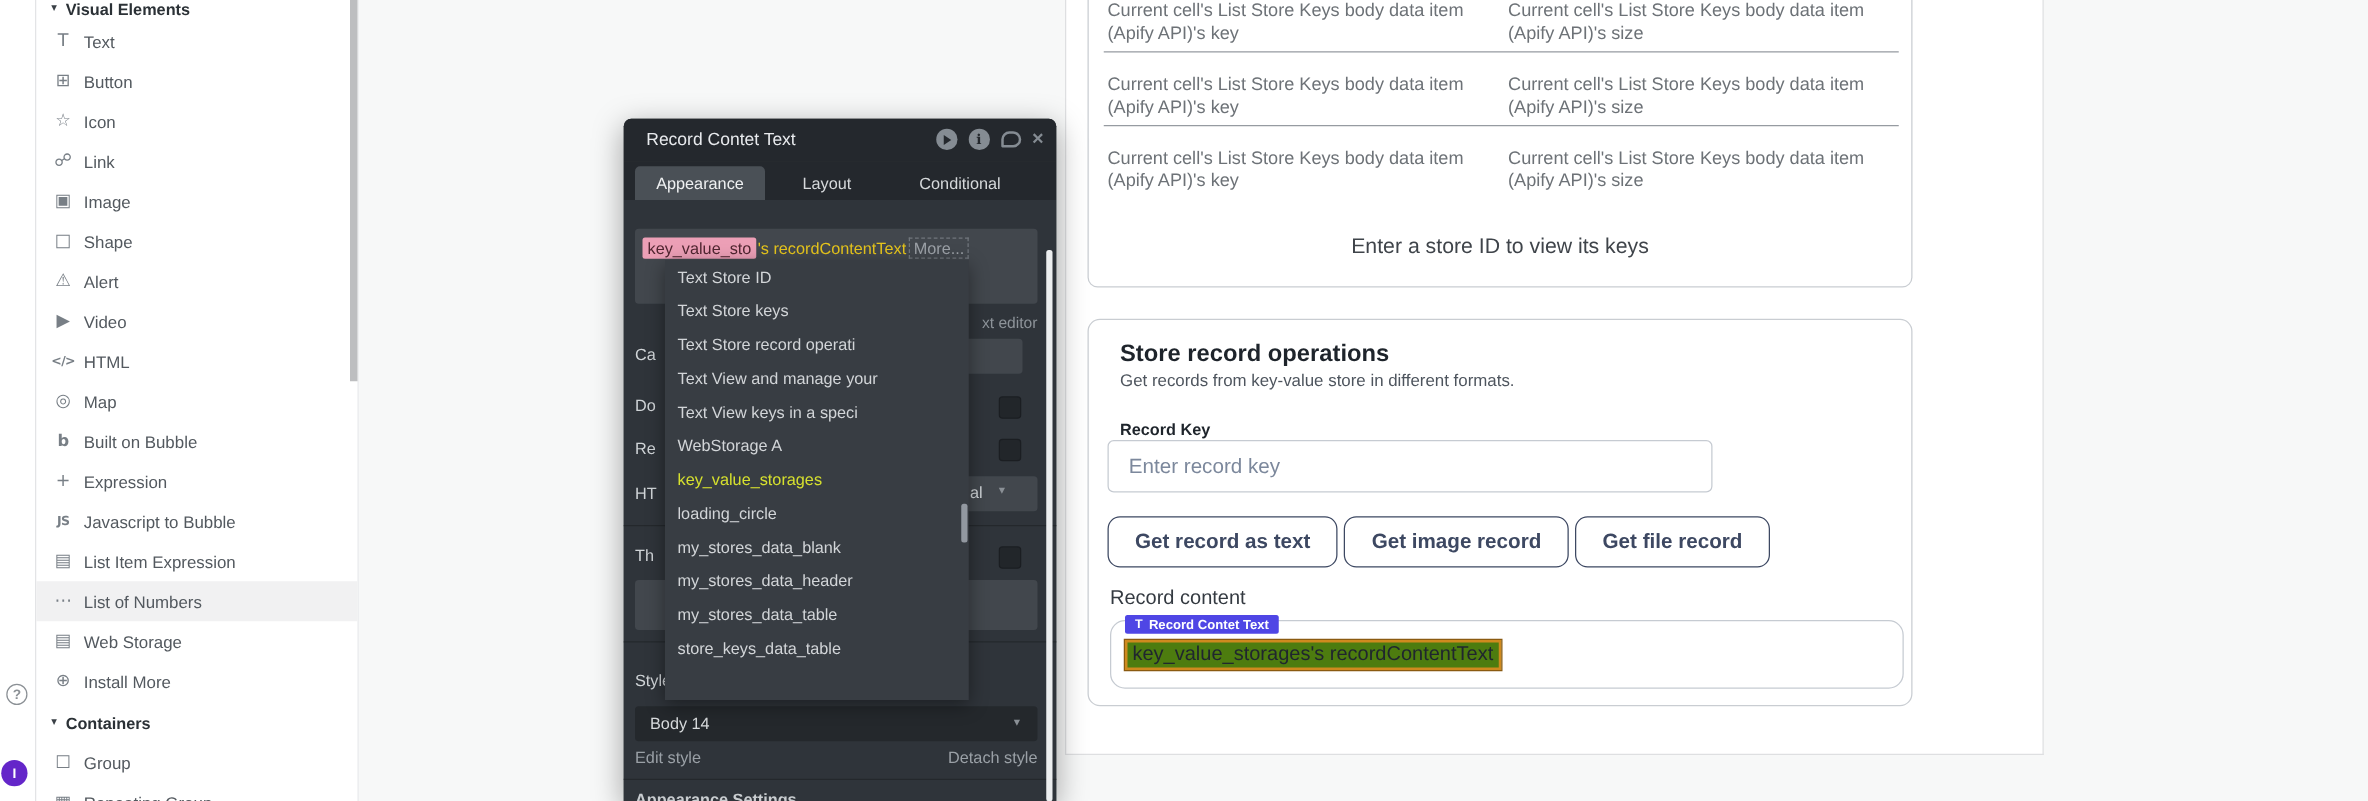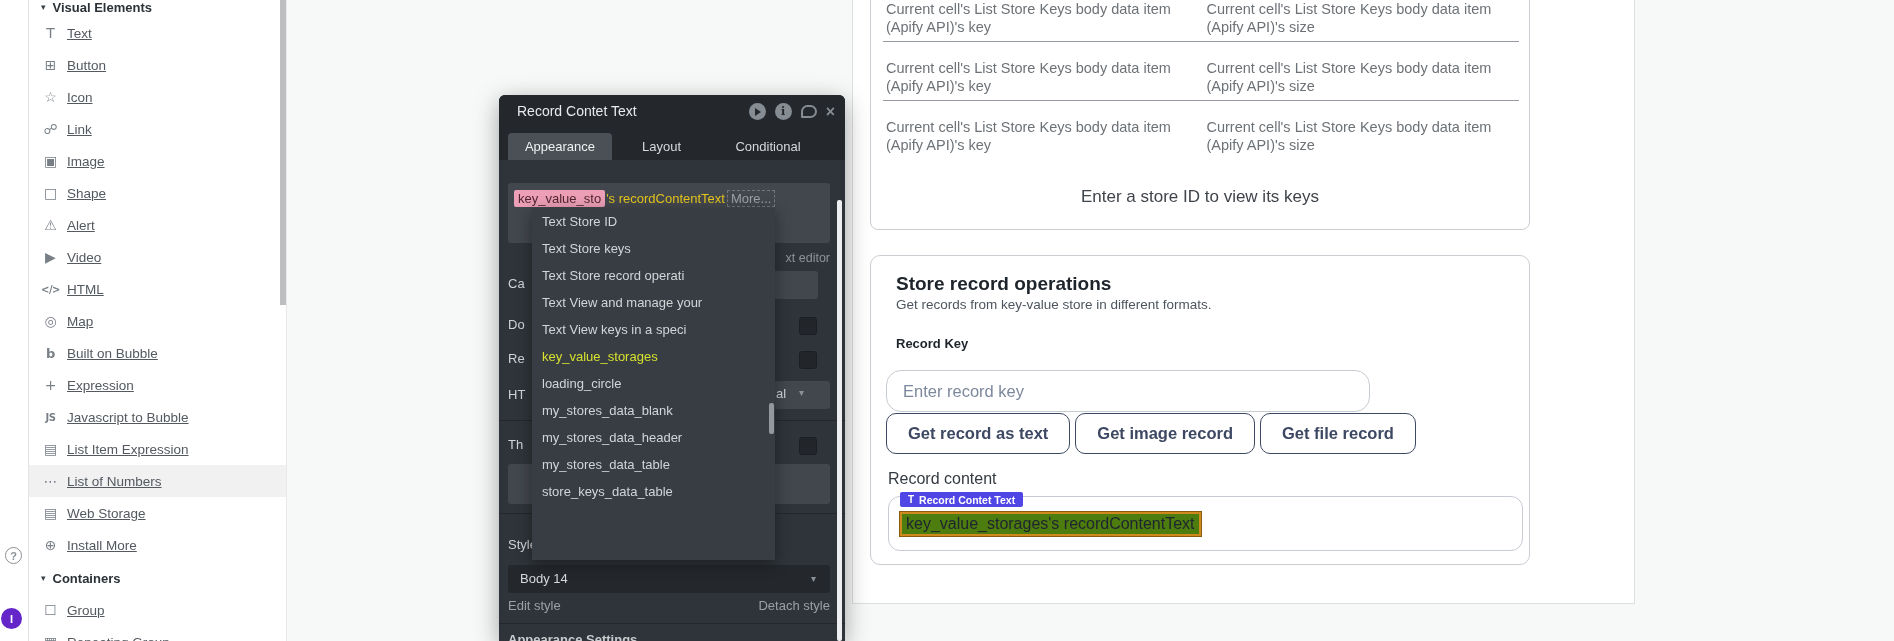--- a/index.html
+++ b/index.html
@@ -18,39 +18,39 @@
   .sidebar { position:absolute; left:28px; top:0; width:259px; height:641px; background:#fff;
     border-left:1px solid #e3e4e6; border-right:1px solid #e8e9eb; }
   .sb-scroll { position:absolute; right:0; top:0; width:6px; height:305px; background:#bdbec0; }
   .sb-header { position:absolute; left:0; right:0; height:24px; display:flex; align-items:center;
     padding-left:12px; font-size:13px; font-weight:bold; color:#2b3136; }
   .sb-header .caret { font-size:9px; color:#3a4046; margin-right:7px; font-family:"DejaVu Sans",sans-serif; }
   .sb-row { position:absolute; left:0; right:0; height:32px; display:flex; align-items:center; padding-left:12px; cursor:pointer; }
   .sb-row.selected { background:#f1f1f2; }
   .sb-ico { width:19px; text-align:center; font-size:14px; color:#787f86; font-family:"DejaVu Sans",sans-serif; flex:none; }
   .sb-ico.small { font-size:10px; font-weight:bold; letter-spacing:-.5px; }
-  .sb-lbl { margin-left:7px; font-size:13.5px; color:#53595f; white-space:nowrap;text-decoration:underline; }
+  .sb-lbl { margin-left:7px; font-size:13.5px; color:#53595f; white-space:nowrap; }
 
   
   .page { position:absolute; left:852px; top:0; width:783px; height:604px; background:#fff;
     border-left:1px solid #dedfe1; border-right:1px solid #dedfe1; border-bottom:1px solid #dedfe1; }
   .card { position:absolute; background:#fff; border:1px solid #c9cdd2; }
   .keys-card { left:870px; top:-45px; width:660px; height:275px; border-radius:8px; }
   .krow { position:absolute; left:15px; right:10px; display:flex; color:#6d7277; font-size:14.5px; line-height:18px; }
   .krow .kc1 { width:323px; }
   .krow .kc2 { width:315px; }
   .kdiv { position:absolute; left:12px; right:10px; height:1px; background:#969ba1; }
   .kempty { position:absolute; left:0; right:0; text-align:center; font-size:17px; color:#3f444a; }
 
   .ops-card { left:870px; top:255px; width:660px; height:310px; border-radius:10px; }
   .ops-title { position:absolute; left:25px; top:17px; font-size:19px; font-weight:bold; color:#1e242b; }
   .ops-sub { position:absolute; left:25px; top:41px; font-size:13.5px; color:#4e555e; }
   .ops-keylbl { position:absolute; left:25px; top:80px; font-size:13px; font-weight:bold; color:#1e242b; }
-  .ops-input { position:absolute; left:15px; top:114px; width:484px; height:42px; border:1.5px solid #c6cbd2;
-    border-radius:15px; font-size:16.5px; color:#4c1d95; padding:0 16px; outline:none; background:#fff; font-family:"Liberation Sans",sans-serif; }
+  .ops-input { position:absolute; left:15px; top:96px; width:484px; height:42px; border:1.5px solid #c6cbd2;
+    border-radius:5px; font-size:16.5px; color:#4c1d95; padding:0 16px; outline:none; background:#fff; font-family:"Liberation Sans",sans-serif; }
   .ops-input::placeholder { color:#7c889c; }
   .ops-btns { position:absolute; left:15px; top:157px; display:flex; gap:5px; }
   .ops-btn { height:41px; border:1.5px solid #3d4862; border-radius:10px; background:#fff; color:#3d4862;
     font-size:16.5px; font-weight:600; padding:0 21px; cursor:pointer; font-family:"Liberation Sans",sans-serif; }
   .rc-lbl { position:absolute; left:17px; top:214px; font-size:16px; color:#343a41;text-align:center; }
   .rc-box { position:absolute; left:17px; top:240px; width:635px; height:55px; border:1px solid #c6cbd2; border-radius:12px; }
   .rc-badge { position:absolute; left:29px; top:236px; height:15px; display:inline-flex; align-items:center; gap:5px;
     background:#4f46e5; color:#fff; font-size:10.5px; font-weight:bold; padding:0 8px; border-radius:2px; white-space:nowrap; }
   .rc-badge .tglyph { font-size:10px; font-weight:bold; }
   .rc-sel { position:absolute; left:29px; top:256px; height:24px; display:inline-flex; align-items:center;
@@ -296,20 +296,21 @@
     <div class="p-div" style="top:528px"></div>
     <div class="app-settings">Appearance Settings</div>
     <div class="p-scroll"></div>
 
     <div class="dropdown">
       <div class="dd-item">Text Store ID</div>
       <div class="dd-item">Text Store keys</div>
       <div class="dd-item">Text Store record operati</div>
       <div class="dd-item">Text View and manage your</div>
       <div class="dd-item">Text View keys in a speci</div>
+      <div class="dd-item">WebStorage A</div>
       <div class="dd-item hl">key_value_storages</div>
       <div class="dd-item">loading_circle</div>
       <div class="dd-item">my_stores_data_blank</div>
       <div class="dd-item">my_stores_data_header</div>
       <div class="dd-item">my_stores_data_table</div>
       <div class="dd-item">store_keys_data_table</div>
       <div class="dd-scroll"></div>
     </div>
   </div>
 

